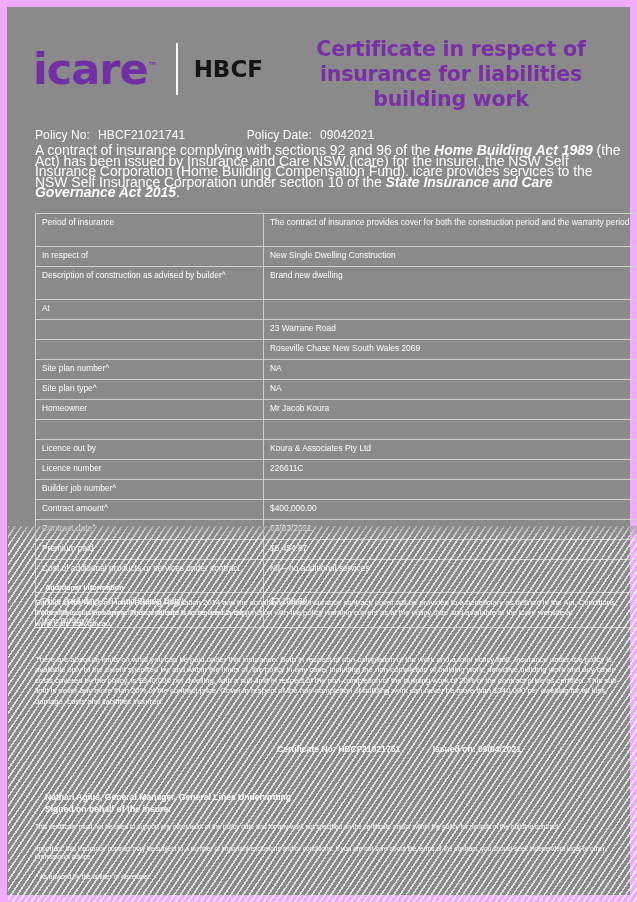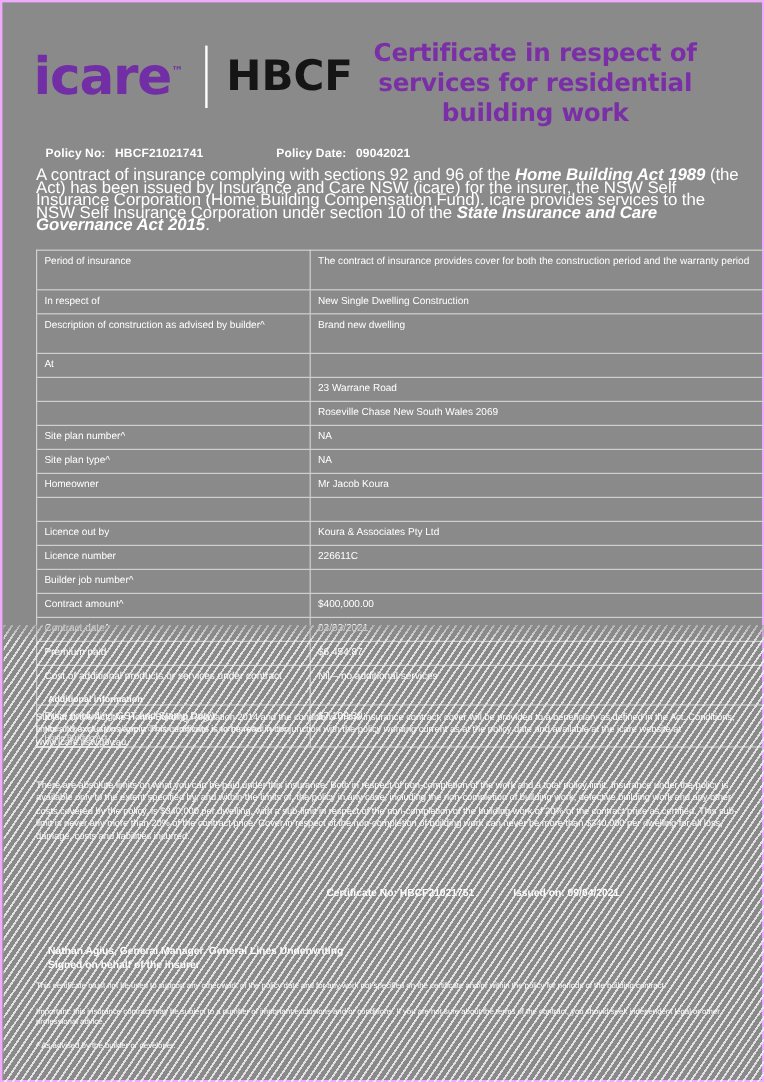--- a/index.html
+++ b/index.html
@@ -15,21 +15,21 @@
     color: #ffffff;
     overflow: hidden;
   }
   #page {
     position: absolute;
     left: 0; top: 0;
     width: 637px;
     height: 902px;
     background: #8a8a8a;
     box-sizing: border-box;
-    border: 2px solid #f0abfc;
+    border: 7px solid #f0abfc;
   }
 
   
   .header {
     position: absolute;
     left: 26px;
     top: 30px;
     width: 588px;
     height: 88px;
   }
@@ -57,21 +57,21 @@
   }
   .logo-divider {
     width: 2px;
     height: 52px;
     background: #ffffff;
     margin: 0 16px 0 18px;
   }
   .hbcf-logo {
     font-family: "DejaVu Sans", sans-serif;
     font-weight: bold;
-    font-size: 35px;
+    font-size: 23px;
     letter-spacing: 0px;
     color: #151515;
     line-height: 1;
   }
   .doc-title {
     position: absolute;
     right: 0;
     top: 0;
     width: 340px;
     text-align: center;
@@ -79,25 +79,25 @@
     font-family: "DejaVu Sans", sans-serif;
     font-weight: bold;
     font-size: 20.5px;
     line-height: 25px;
     letter-spacing: -0.2px;
   }
 
   
   .policy-line {
     position: absolute;
-    left: 36px;
+    left: 28px;
     top: 121px;
     width: 586px;
-    font-size: 10px;
-    font-weight: bold;
+    font-size: 12px;
+    font-weight: normal;
     color: #ffffff;
     letter-spacing: 0.1px;
   }
   .policy-line .lbl { display: inline-block; }
   .policy-line .val { display: inline-block; margin-left: 8px; }
   .policy-line .grp2 { display: inline-block; margin-left: 58px; }
 
   
   .intro {
     position: absolute;
@@ -236,21 +236,21 @@
 <div id="page">
 
   <div class="header">
     <div class="logo-wrap">
       <div class="icare-logo"><span>icare</span><span class="icare-tm">™</span></div>
       <div class="logo-divider"></div>
       <div class="hbcf-logo">HBCF</div>
     </div>
     <div class="doc-title">
       <div>Certificate in respect of</div>
-      <div>services for residential</div>
+      <div>insurance for liabilities</div>
       <div>building work</div>
     </div>
   </div>
 
   <div class="policy-line">
     <span class="lbl">Policy No:</span><span class="val">HBCF21021741</span>
     <span class="grp2">Policy Date:</span><span class="val">09042021</span>
   </div>
 
   <div class="intro">

